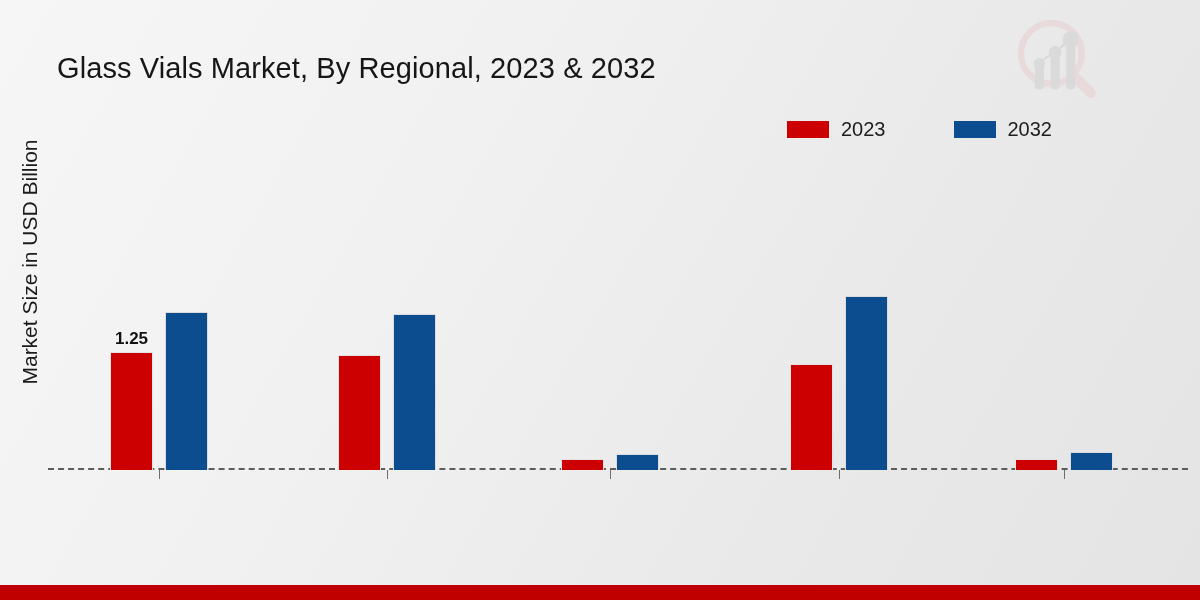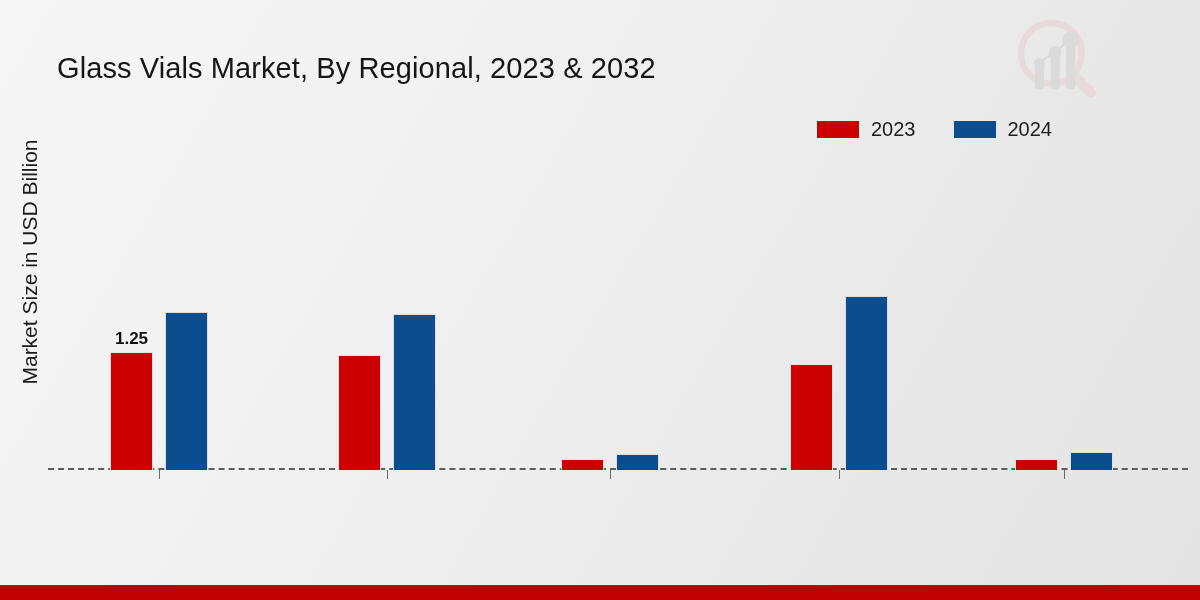--- a/index.html
+++ b/index.html
@@ -53,21 +53,21 @@
     white-space: nowrap;
   }
 
   
   #legend {
     position: absolute;
     right: 148px;
     top: 118px;
     display: flex;
     align-items: flex-end;
-    gap: 38px;
+    gap: 68px;
     margin-left: 24px;
   }
   .legend-item {
     display: flex;
     align-items: center;
     gap: 12px;
   }
   .legend-swatch {
     width: 42px;
     height: 17px;
@@ -171,21 +171,21 @@
 
 <div id="y-axis-title">Market Size in USD Billion</div>
 
 <div id="legend">
   <div class="legend-item">
     <span class="legend-swatch" style="background:#cc0000"></span>
     <span class="legend-label">2023</span>
   </div>
   <div class="legend-item">
     <span class="legend-swatch" style="background:#0b4d8f"></span>
-    <span class="legend-label">2024</span>
+    <span class="legend-label">2032</span>
   </div>
 </div>
 
 <div id="plot">
   <div id="baseline"></div>
 
   <div class="group" style="left:62px;width:98px;">
     <div class="bar red" style="height:118px;">
       <span class="bar-value">1.25</span>
     </div>

